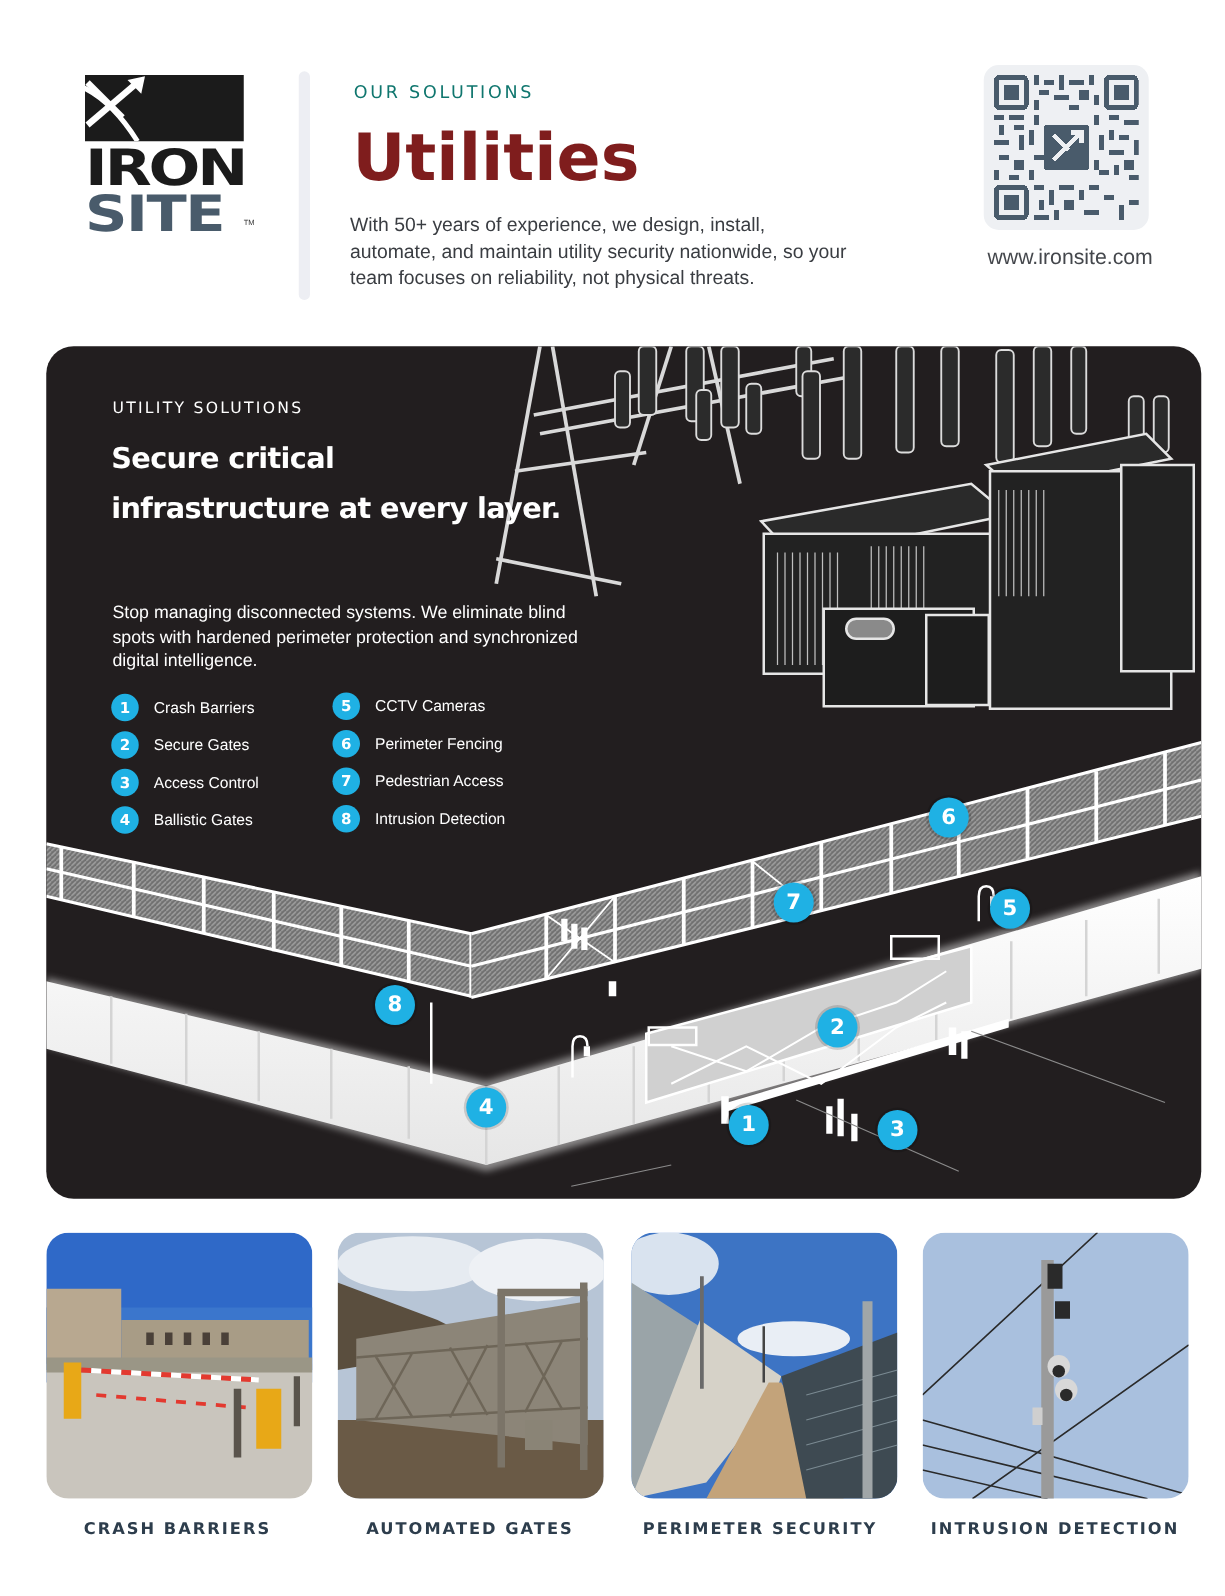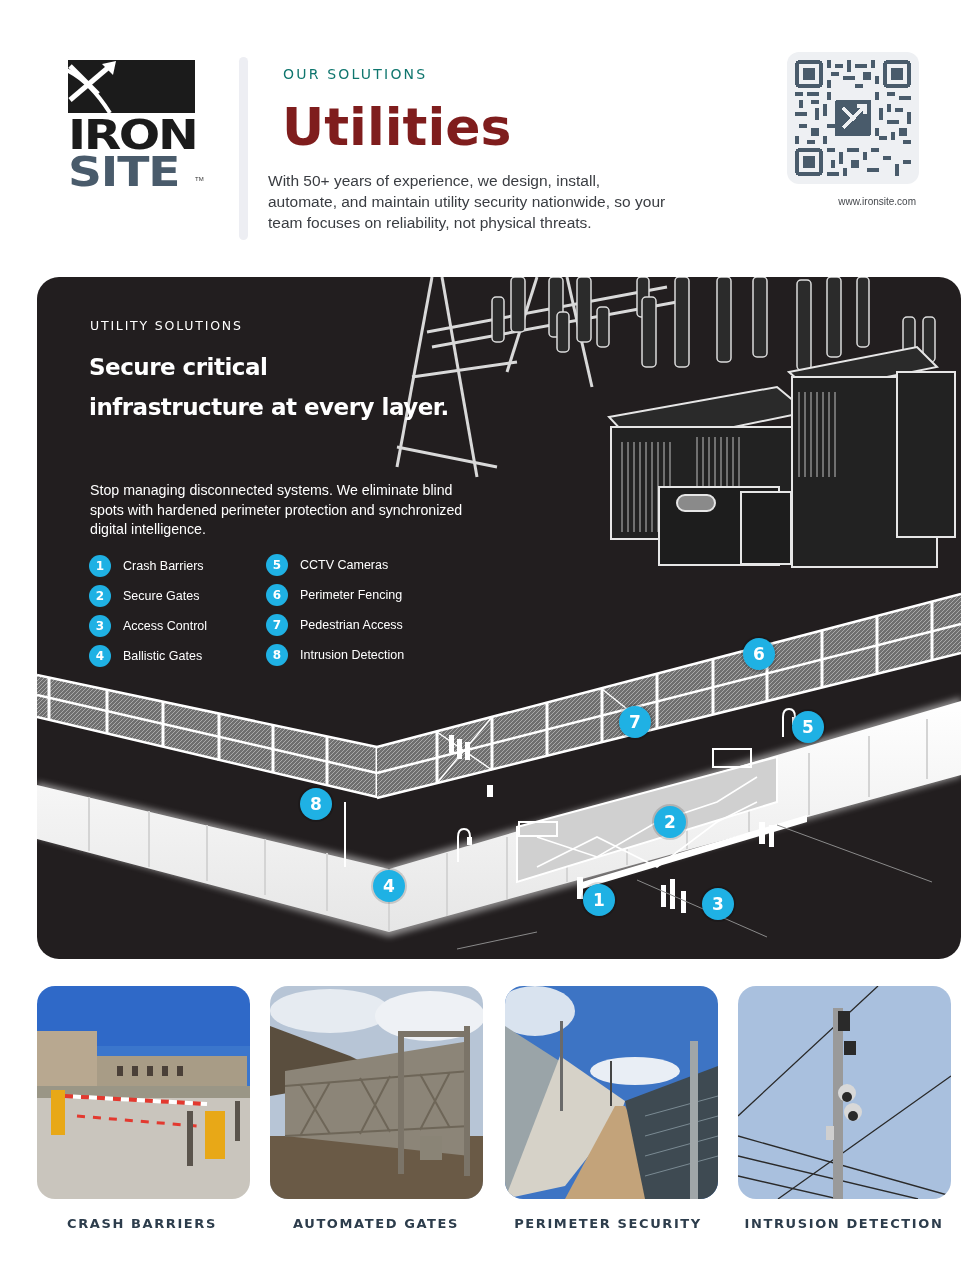--- a/index.html
+++ b/index.html
@@ -10,25 +10,25 @@
   .logo { position: absolute; left: 68px; top: 60px; width: 128px; height: 125px; }
   .logo .mark { position: absolute; left: 0; top: 0; width: 127px; height: 53px; background: #1b1b1b; overflow: hidden; }
   .logo .iron { position: absolute; left: 0; top: 52px; font-family: "DejaVu Sans", sans-serif; font-weight: bold; font-size: 40px; letter-spacing: -2px; color: #1b1b1b; line-height: 46px; transform: scaleX(1.22); transform-origin: left; }
   .logo .site { position: absolute; left: 0; top: 92px; font-family: "DejaVu Sans", sans-serif; font-weight: bold; font-size: 40px; letter-spacing: -1px; color: #495b6b; line-height: 40px; transform: scaleX(1.18); transform-origin: left; }
   .logo .tm { position: absolute; left: 127px; top: 116px; font-size: 6px; color: #333; }
 
   .divider { position: absolute; left: 239px; top: 57px; width: 9px; height: 183px; background: #edeef3; border-radius: 5px; }
 
   .eyebrow { position: absolute; left: 283px; top: 66px; font-family: "DejaVu Sans", sans-serif; font-size: 14px; letter-spacing: 2.2px; color: #0f766e; font-weight: normal; }
   .title { position: absolute; left: 282px; top: 92px; font-family: "DejaVu Sans", sans-serif; font-weight: bold; font-size: 52px; letter-spacing: 0px; color: #7f1d1d; line-height: 70px; }
-  .intro { position: absolute; left: 268px; top: 170px; width: 400px; font-size: 15.5px; line-height: 21px; color: #3a3d42; }
+  .intro { position: absolute; left: 280px; top: 170px; width: 400px; font-size: 15.5px; line-height: 21px; color: #3a3d42; }
 
   .qr-card { position: absolute; left: 787px; top: 52px; width: 132px; height: 132px; background: #eef0f3; border-radius: 12px; }
   .qr { position: absolute; left: 8px; top: 8px; width: 116px; height: 116px; }
-  .qr-url { position: absolute; left: 790px; top: 196px; width: 126px; text-align: right; font-size: 10px; color: #44474c; }
+  .qr-url { position: absolute; left: 790px; top: 196px; width: 126px; text-align: right; font-size: 17px; color: #44474c; }
 
   
   .panel { position: absolute; left: 37px; top: 277px; width: 924px; height: 682px; background: #221e1f; border-radius: 22px; overflow: hidden; }
   .panel-art { position: absolute; left: 0; top: 0; width: 924px; height: 682px; }
   .p-eyebrow { position: absolute; left: 53px; top: 41px; font-family: "DejaVu Sans", sans-serif; font-size: 12.5px; letter-spacing: 1.8px; color: #ffffff; }
   .p-title { position: absolute; left: 52px; top: 70px; width: 360px; font-family: "DejaVu Sans", sans-serif; font-weight: bold; font-size: 23px; line-height: 40px; color: #ffffff; letter-spacing: -0.5px; }
   .p-body { position: absolute; left: 53px; top: 204px; width: 400px; font-size: 14.2px; line-height: 19.5px; color: #ffffff; }
 
   .legend { position: absolute; left: 52px; top: 278px; width: 340px; }
   .legend-item { position: absolute; display: flex; align-items: center; height: 22px; }

